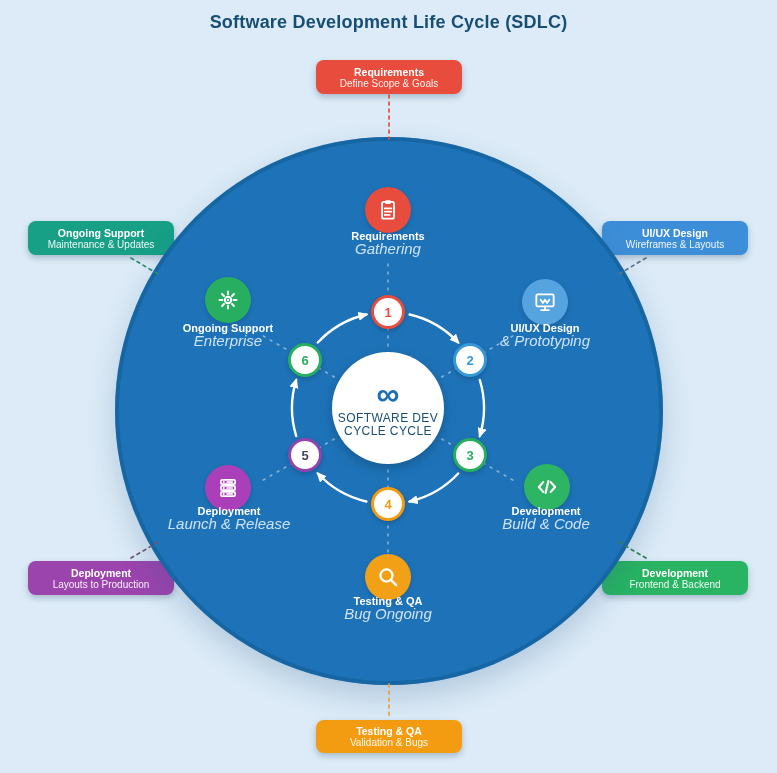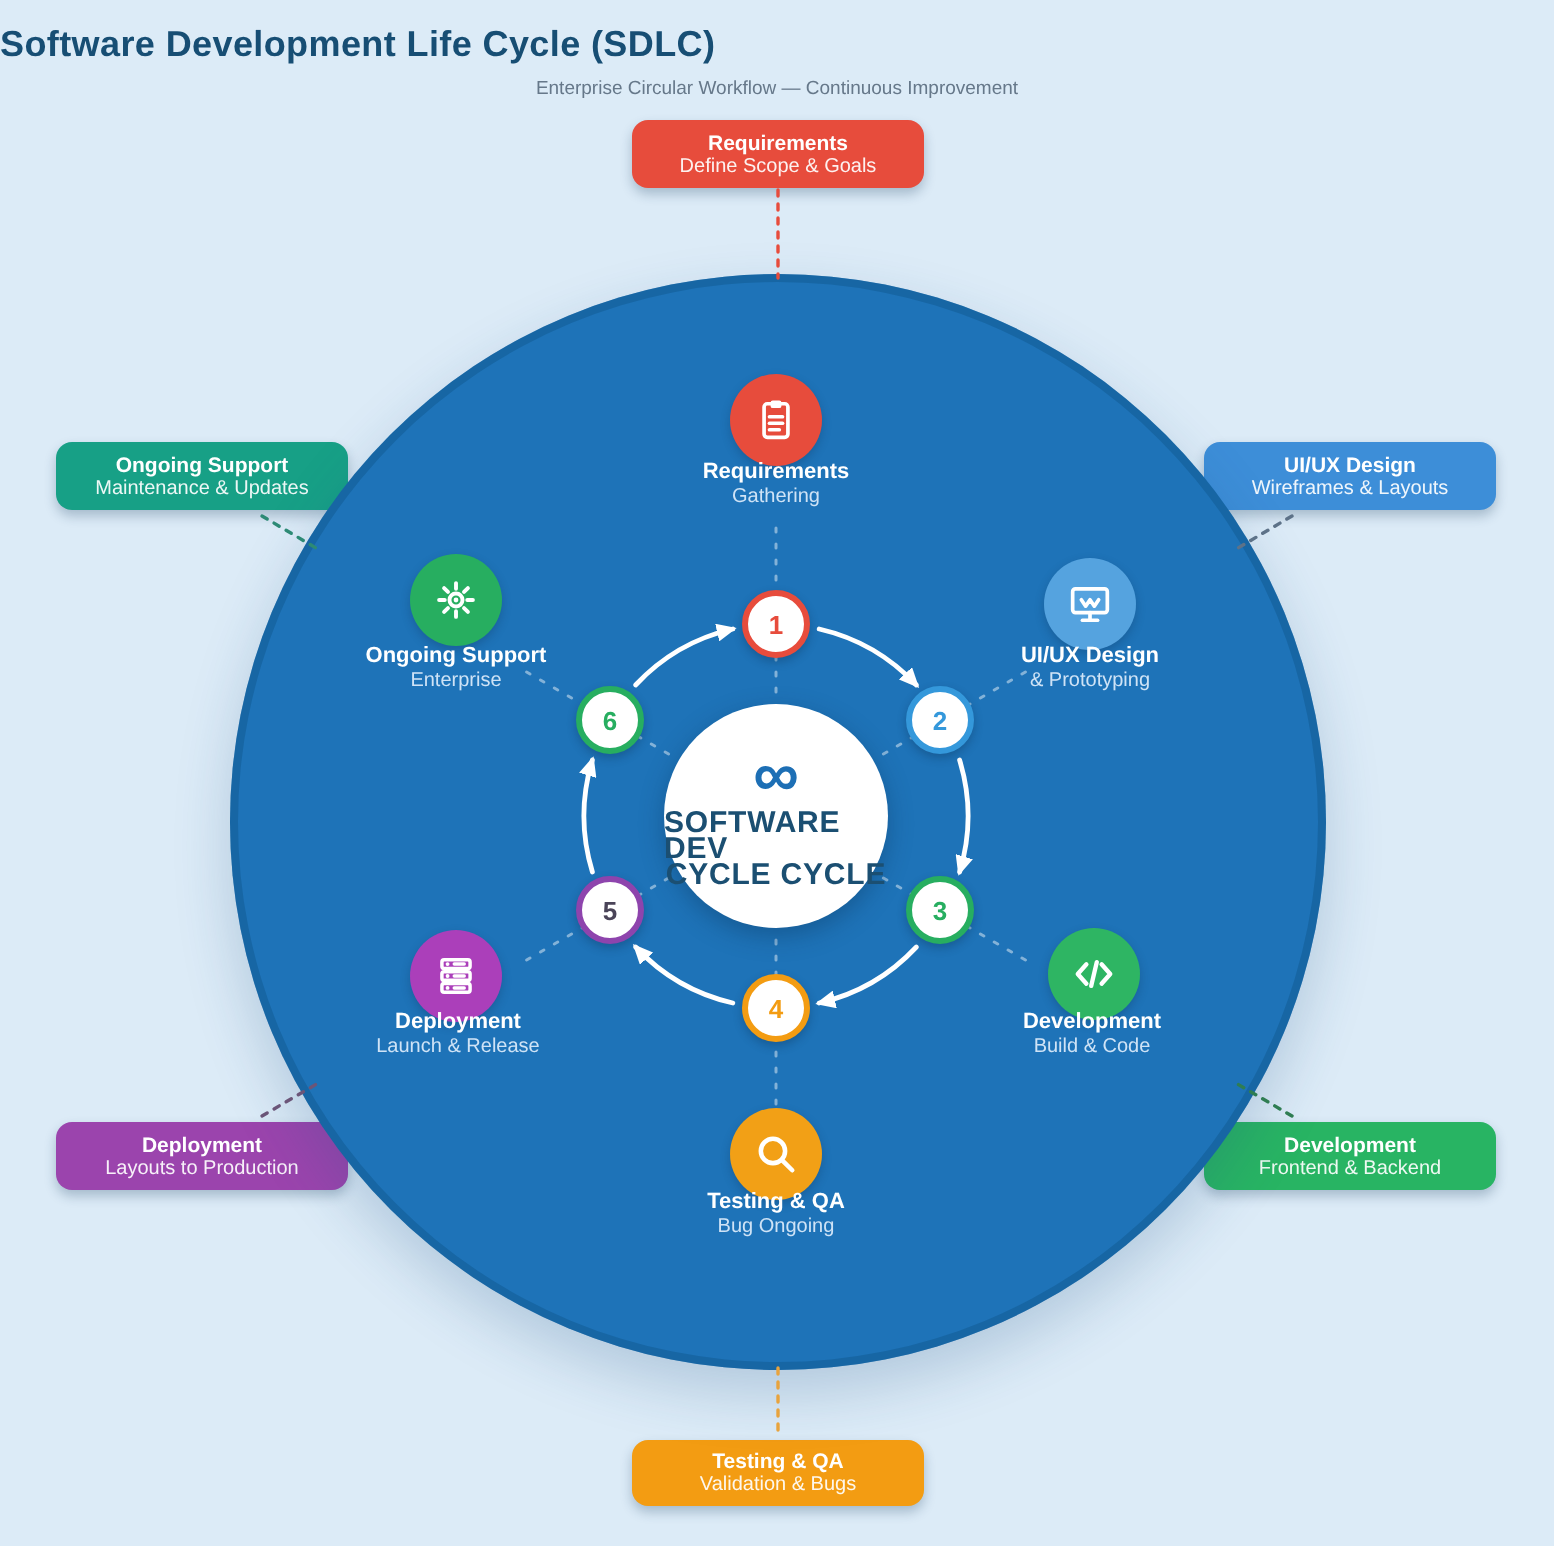--- a/index.html
+++ b/index.html
@@ -9,21 +9,21 @@
   }
   .canvas{
     position:relative;
     width:777px;height:773px;
     background:#dcebf7;
     overflow:hidden;
   }
   
   .title{
     position:absolute;top:12px;left:0;width:777px;
-    font-size:18px;font-weight:bold;color:#174e74;
+    text-align:center;font-size:18px;font-weight:bold;color:#174e74;
     letter-spacing:.2px;
   }
   .subtitle{
     position:absolute;top:39px;left:0;width:777px;
     text-align:center;font-size:9.5px;color:#66788a;
   }
   
   .callout{
     position:absolute;width:146px;height:34px;border-radius:8px;
     color:#fff;text-align:center;display:flex;flex-direction:column;
@@ -55,21 +55,21 @@
   .si-1{left:365px;top:187px;background:#e74c3c;}
   .si-2{left:522px;top:279px;background:#55a3df;}
   .si-3{left:524px;top:464px;background:#2eb563;}
   .si-4{left:365px;top:554px;background:#f2a016;}
   .si-5{left:205px;top:465px;background:#ab3fba;}
   .si-6{left:205px;top:277px;background:#27ae60;}
   .stage-icon svg{stroke:#fff;fill:none;stroke-linecap:round;stroke-linejoin:round;}
   
   .stage-label{position:absolute;width:150px;text-align:center;}
   .sname{font-size:11px;font-weight:bold;color:#ffffff;line-height:13px;}
-  .sdetail{font-size:10px;color:#cfe3f6;line-height:12px;}
+  .sdetail{font-size:15px;color:#cfe3f6;line-height:12px;font-style:italic;}
   .sl-1{left:313px;top:230px;}
   .sl-2{left:470px;top:322px;}
   .sl-3{left:471px;top:505px;}
   .sl-4{left:313px;top:595px;}
   .sl-5{left:154px;top:505px;}
   .sl-6{left:153px;top:322px;}
   
   .node{
     position:absolute;width:28px;height:28px;border-radius:50%;
     background:#fff;border:3px solid #000;
@@ -84,29 +84,28 @@
   .n-5{left:288px;top:438px;border-color:#8e44ad;color:#4a4458;}
   .n-6{left:288px;top:343px;border-color:#27ae60;color:#27ae60;}
   
   .center-circle{
     position:absolute;left:332px;top:352px;width:112px;height:112px;
     border-radius:50%;background:#ffffff;
     display:flex;flex-direction:column;align-items:center;justify-content:center;
     box-shadow:0 4px 12px rgba(10,45,80,.35);
   }
   .inf{font-size:32px;font-weight:900;color:#1d6fb5;line-height:30px;margin-bottom:3px;}
-  .cline{font-size:15px;font-weight:bold;color:#1b4f72;line-height:13px;letter-spacing:.4px;}
+  .cline{font-size:12px;font-weight:normal;color:#1b4f72;line-height:13px;letter-spacing:.4px;}
 </style>
 </head>
 <body>
 
 <div class="canvas">
 
   <div class="title">Software Development Life Cycle (SDLC)</div>
-  <div class="subtitle">Enterprise Circular Workflow — Continuous Improvement</div>
 
   <div class="callout co-1">
     <div class="co-title">Requirements</div>
     <div class="co-sub">Define Scope &amp; Goals</div>
   </div>
   <div class="callout co-2">
     <div class="co-title">UI/UX Design</div>
     <div class="co-sub">Wireframes &amp; Layouts</div>
   </div>
   <div class="callout co-3">

